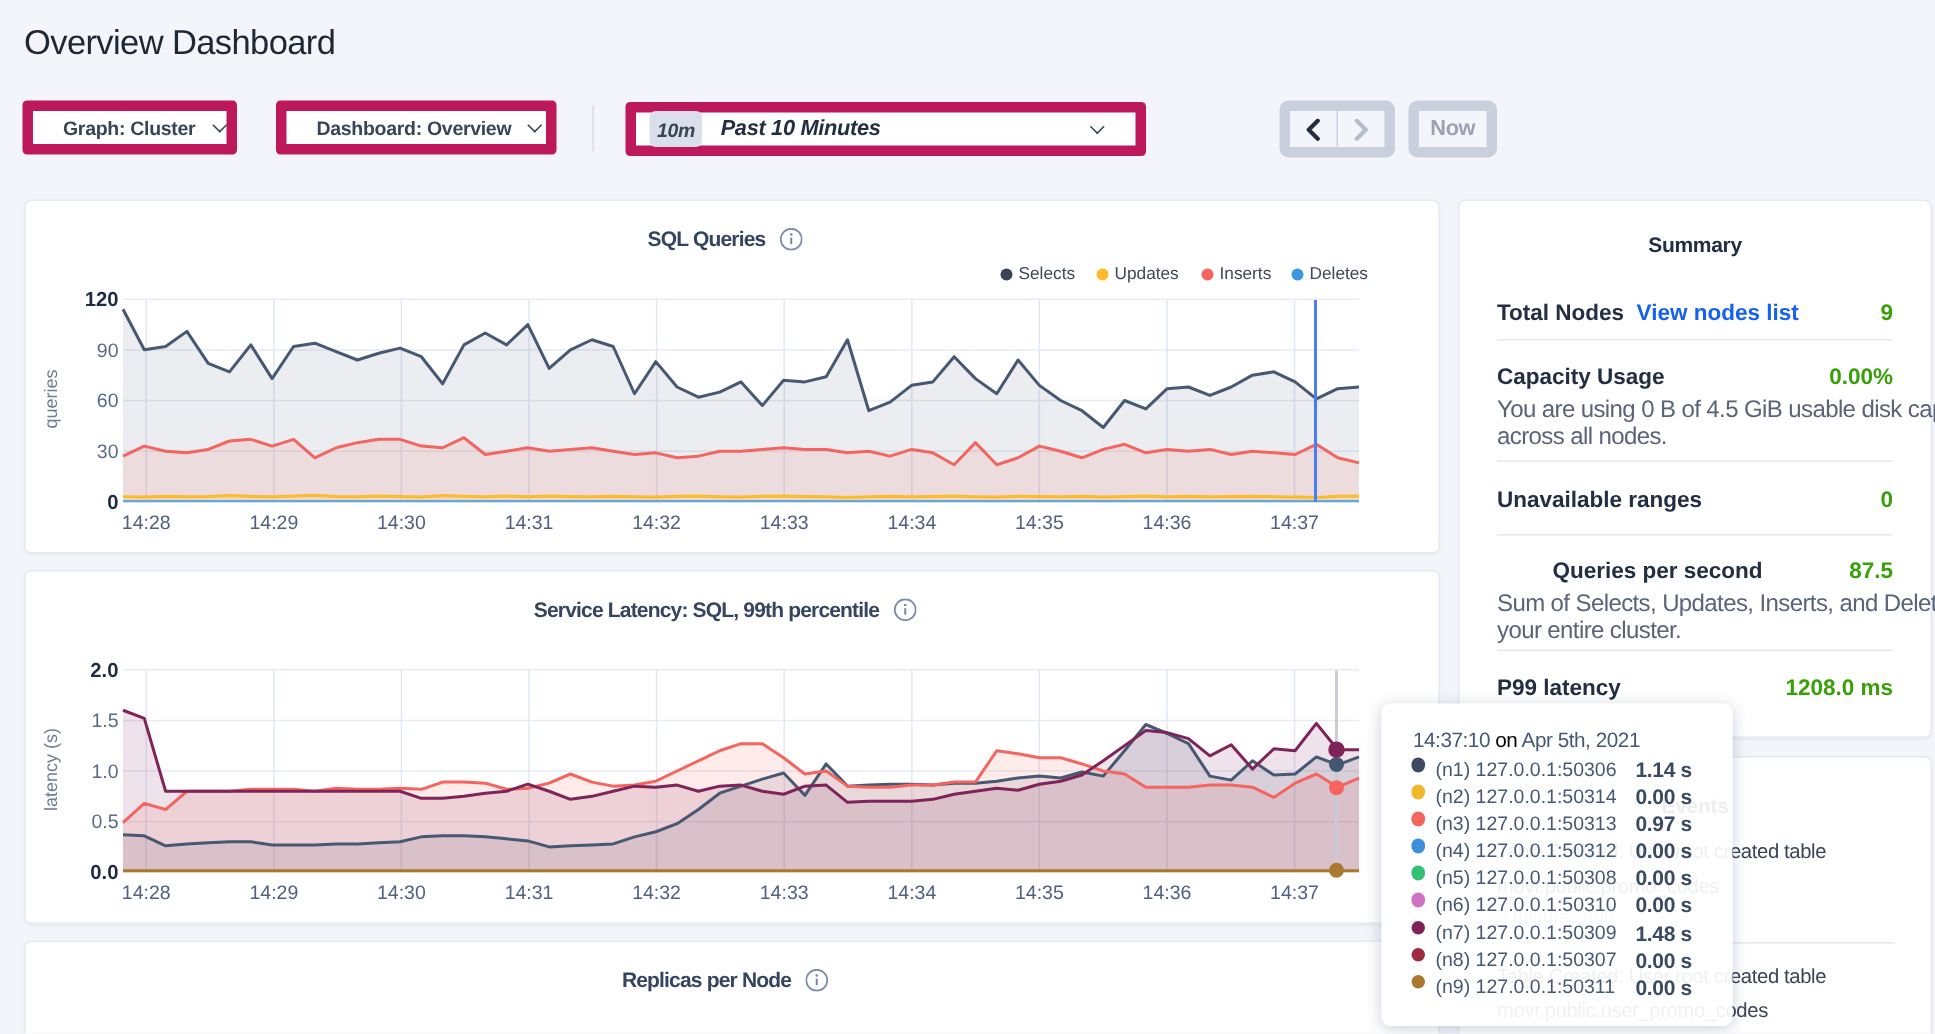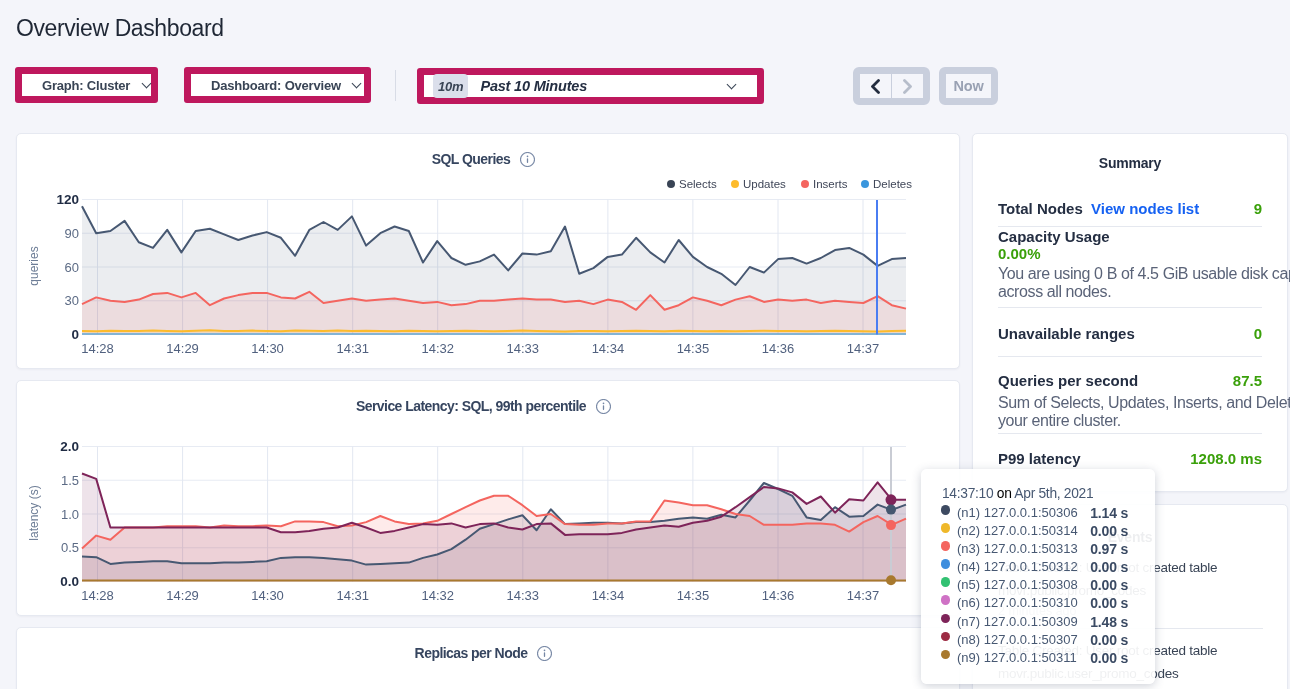--- a/index.html
+++ b/index.html
@@ -164,32 +164,32 @@
   <div class="abs" style="left:41px;top:59px;width:21px;text-align:right;font-size:13.5px;font-weight:bold;color:#1f2b43;">60</div>
 </div>
 
 <div class="panel" style="left:972px;top:133px;width:316px;height:359px;">
   <div class="abs" style="left:0;right:0;top:21px;text-align:center;font-size:14px;font-weight:bold;color:#242e42;letter-spacing:-0.2px;">Summary</div>
   <div class="srow" style="top:66px;">
     <span>Total Nodes&nbsp;&nbsp;<a style="color:#1561f2;text-decoration:none;">View nodes list</a></span>
     <span class="green" style="font-size:15px;">9</span>
   </div>
   <div class="sep" style="top:92px;"></div>
-  <div class="srow" style="top:94px;flex-direction:column;">
+  <div class="srow" style="top:109px;">
       <span>Capacity Usage</span>
       <span class="green" style="font-size:15px;">0.00%</span>
     </div>
   <div class="sdesc" style="top:131px;">You are using 0 B of 4.5 GiB usable disk capacity<br>across all nodes.</div>
   <div class="sep" style="top:173px;"></div>
   <div class="srow" style="top:191px;">
       <span>Unavailable ranges</span>
       <span class="green" style="font-size:15px;">0</span>
     </div>
   <div class="sep" style="top:222px;"></div>
-  <div class="srow" style="top:238px;">
+  <div class="srow" style="top:238px;margin-left:37px;">
       <span>Queries per second</span>
       <span class="green" style="font-size:15px;">87.5</span>
     </div>
   <div class="sdesc" style="top:260px;">Sum of Selects, Updates, Inserts, and Deletes across<br>your entire cluster.</div>
   <div class="sep" style="top:299px;"></div>
   <div class="srow" style="top:316px;gap:39px;">
       <span>P99 latency</span>
       <span class="green" style="font-size:15px;">1208.0 ms</span>
     </div>
 </div>

